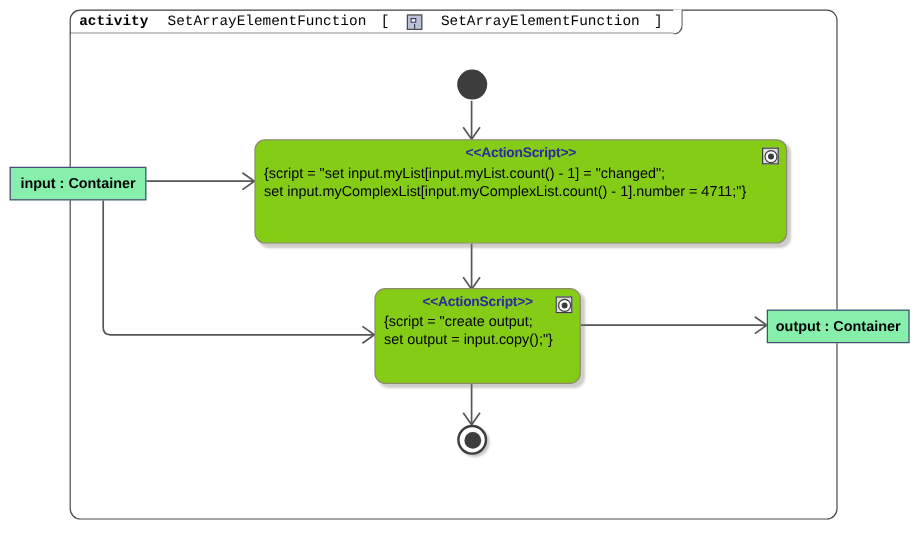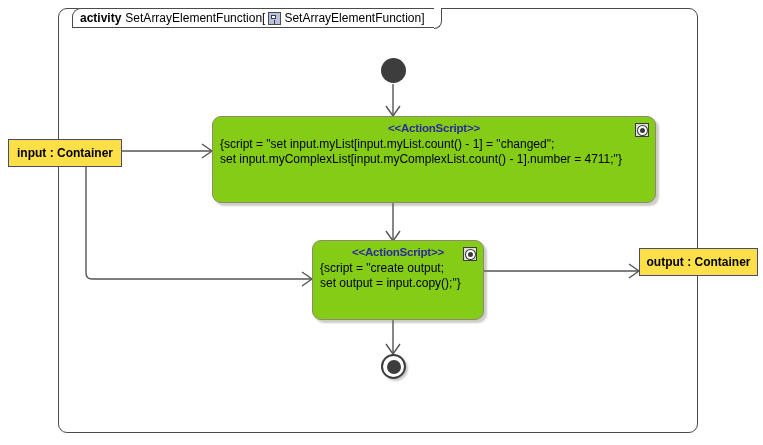--- a/index.html
+++ b/index.html
@@ -27,38 +27,39 @@
     top: 8px;
     width: 640px;
     height: 425px;
     border: 1px solid #4a4a4a;
     border-radius: 9px;
     background: #ffffff;
     box-sizing: border-box;
   }
   #frame-tab {
     position: absolute;
-    left: 72px;
+    left: 58px;
     top: 8px;
     height: 20px;
     border: 1px solid #4a4a4a;
     border-top-left-radius: 9px;
     border-bottom: 1px solid #4a4a4a;
     background: #ffffff;
     box-sizing: border-box;
     padding: 0 10px 0 7px;
     display: flex;
     align-items: center;
-    gap: 0px;
+    gap: 12px;
     font-size: 12px;
     color: #000000;
     white-space: nowrap;
     z-index: 6;
     
     border-right: none;
+    font-family: Liberation Mono, monospace;
   }
   #frame-tab::after {
     content: "";
     position: absolute;
     right: -7px;
     top: -1px;
     width: 8px;
     height: 21px;
     border-right: 1px solid #4a4a4a;
     border-bottom: 1px solid #4a4a4a;
@@ -157,21 +158,21 @@
     border-radius: 50%;
     border: 2px solid #ffffff;
     background: #3a3a3a;
     box-sizing: border-box;
     box-shadow: 0 0 0 1px #3a3a3a;
   }
 
   
   .param-box {
     position: absolute;
-    background: #fde047;
+    background: #86efac;
     border: 1px solid #4a4a78;
     box-sizing: border-box;
     display: flex;
     align-items: center;
     justify-content: center;
     font-size: 12px;
     font-weight: bold;
     color: #000000;
     white-space: nowrap;
     z-index: 5;
@@ -289,17 +290,17 @@
   </div>
 
   <div id="final-node" style="left:381px; top:354px;">
     <span class="inner"></span>
   </div>
 
   <div class="param-box" style="left:8px; top:139px; width:114px; height:28px;">
     <span>input : Container</span>
   </div>
 
-  <div class="param-box" style="left:639px; top:248px; width:119px; height:28px;">
+  <div class="param-box" style="left:639px; top:258px; width:119px; height:28px;">
     <span>output : Container</span>
   </div>
 
 </div>
 
 </body></html>

